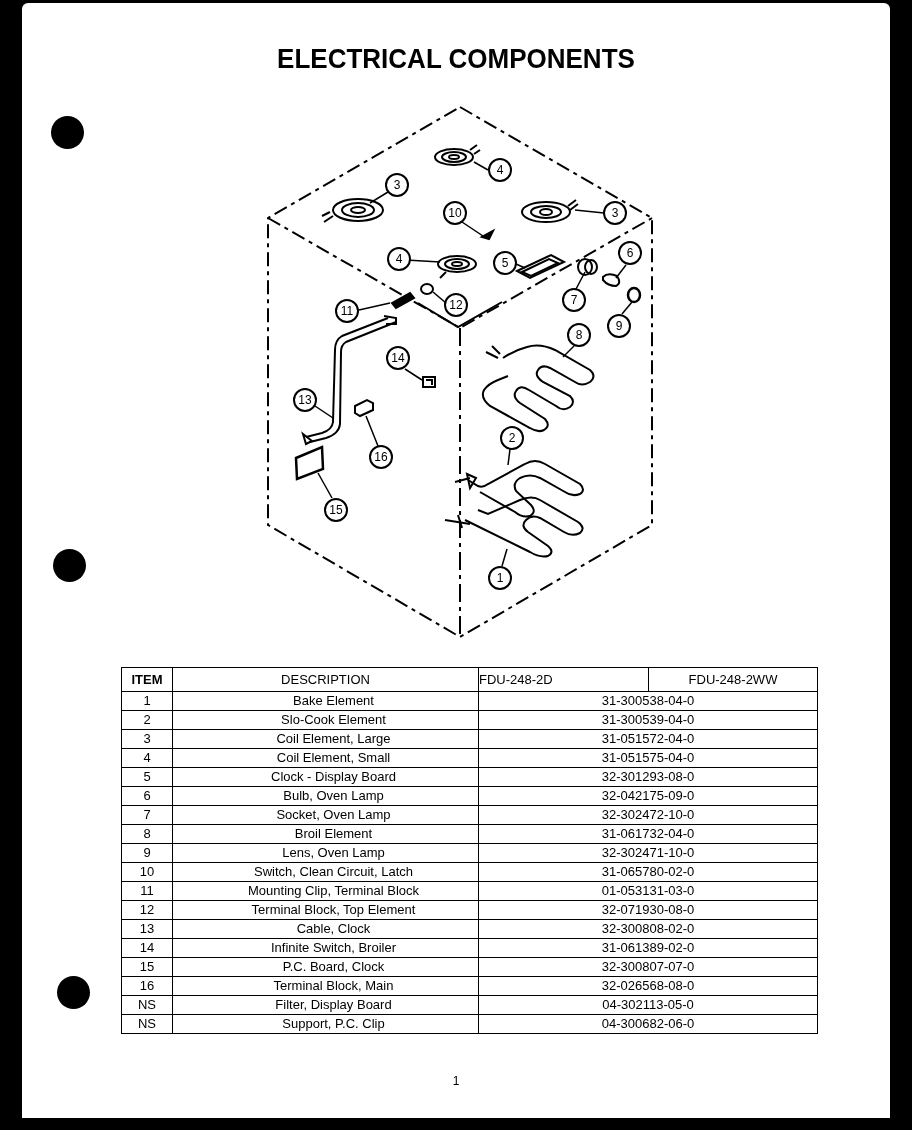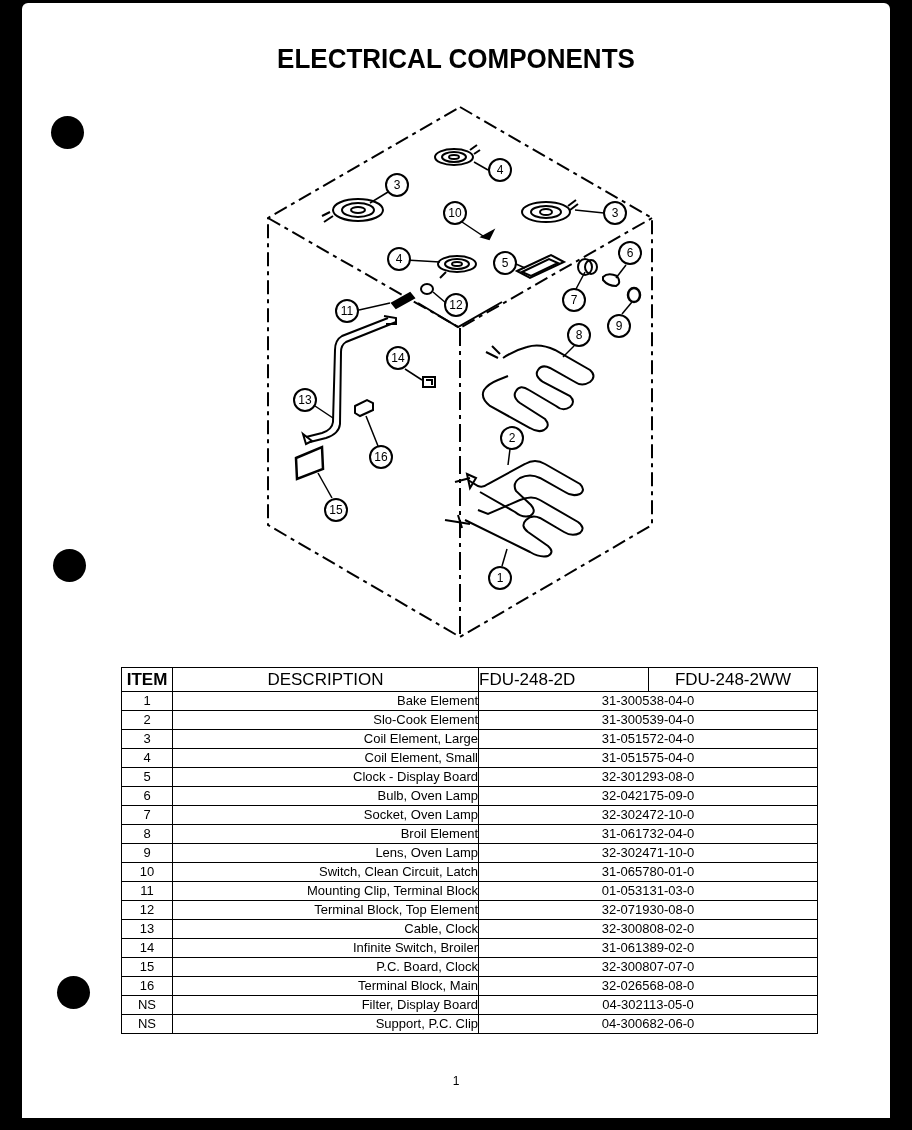--- a/index.html
+++ b/index.html
@@ -22,23 +22,23 @@
     }
     .diagram { position: absolute; left: 0; top: 0; width: 912px; height: 660px; }
     .callout text { font-family: "Liberation Sans", sans-serif; font-size: 12px; }
     table.parts {
       position: absolute; left: 121px; top: 667px; border-collapse: collapse;
       font-size: 13px; color: #000;
     }
     table.parts th, table.parts td {
       border: 1.5px solid #000; padding: 0; height: 18px; line-height: 18px;
     }
-    table.parts th { font-weight: normal; height: 23px; font-size: 17px; }
+    table.parts th { font-weight: normal; height: 23px; font-size: 13px; }
     .c-item { width: 50px; text-align: center; }
-    .c-desc { width: 289px; text-align: right; padding-left: 16px !important; }
+    .c-desc { width: 289px; text-align: center; padding-left: 16px !important; }
     th.c-desc { text-align: center; padding-left: 0 !important; margin-left: 32px; }
     .c-part { width: 338px; text-align: center; }
     .c-m1 { width: 169px; text-align: left; }
     .c-m2 { width: 168px; text-align: center; }
     .page-number {
       position: absolute; left: 0; width: 912px; top: 1074px; text-align: center; font-size: 12px;
     }
   </style>
 </head>
 <body>
@@ -290,21 +290,21 @@
         <td class="c-part" colspan="2">31-061732-04-0</td>
       </tr>
       <tr>
         <td class="c-item">9</td>
         <td class="c-desc">Lens, Oven Lamp</td>
         <td class="c-part" colspan="2">32-302471-10-0</td>
       </tr>
       <tr>
         <td class="c-item">10</td>
         <td class="c-desc">Switch, Clean Circuit, Latch</td>
-        <td class="c-part" colspan="2">31-065780-01-0</td>
+        <td class="c-part" colspan="2">31-065780-02-0</td>
       </tr>
       <tr>
         <td class="c-item">11</td>
         <td class="c-desc">Mounting Clip, Terminal Block</td>
         <td class="c-part" colspan="2">01-053131-03-0</td>
       </tr>
       <tr>
         <td class="c-item">12</td>
         <td class="c-desc">Terminal Block, Top Element</td>
         <td class="c-part" colspan="2">32-071930-08-0</td>

